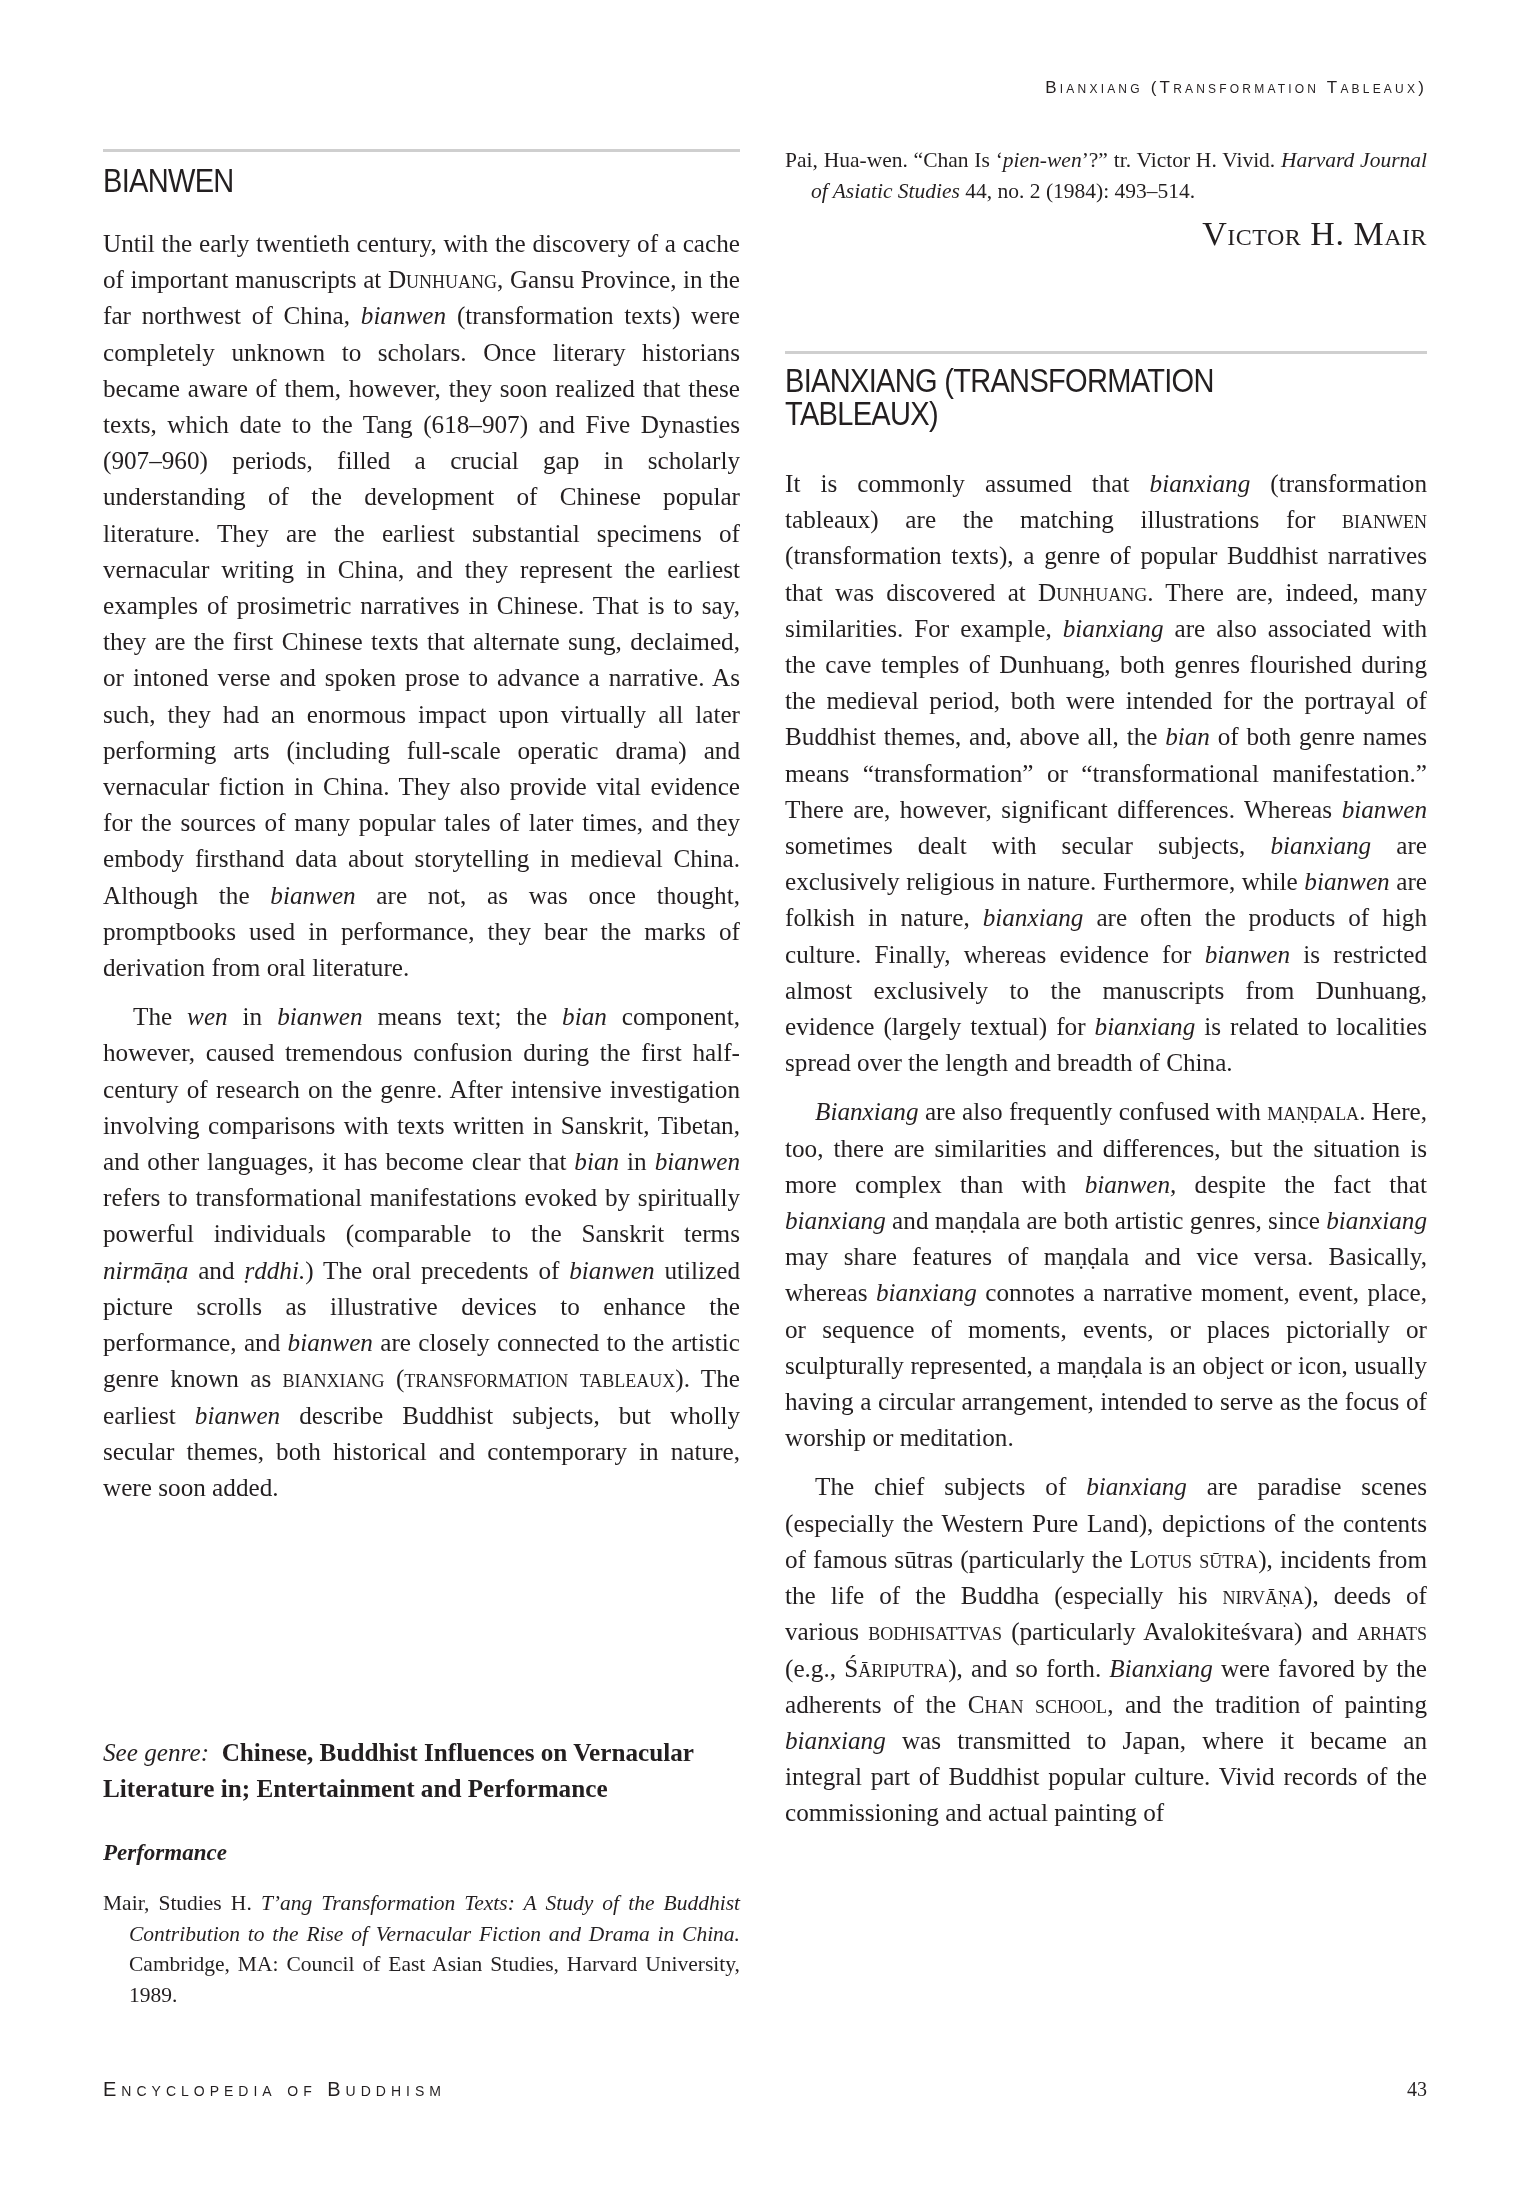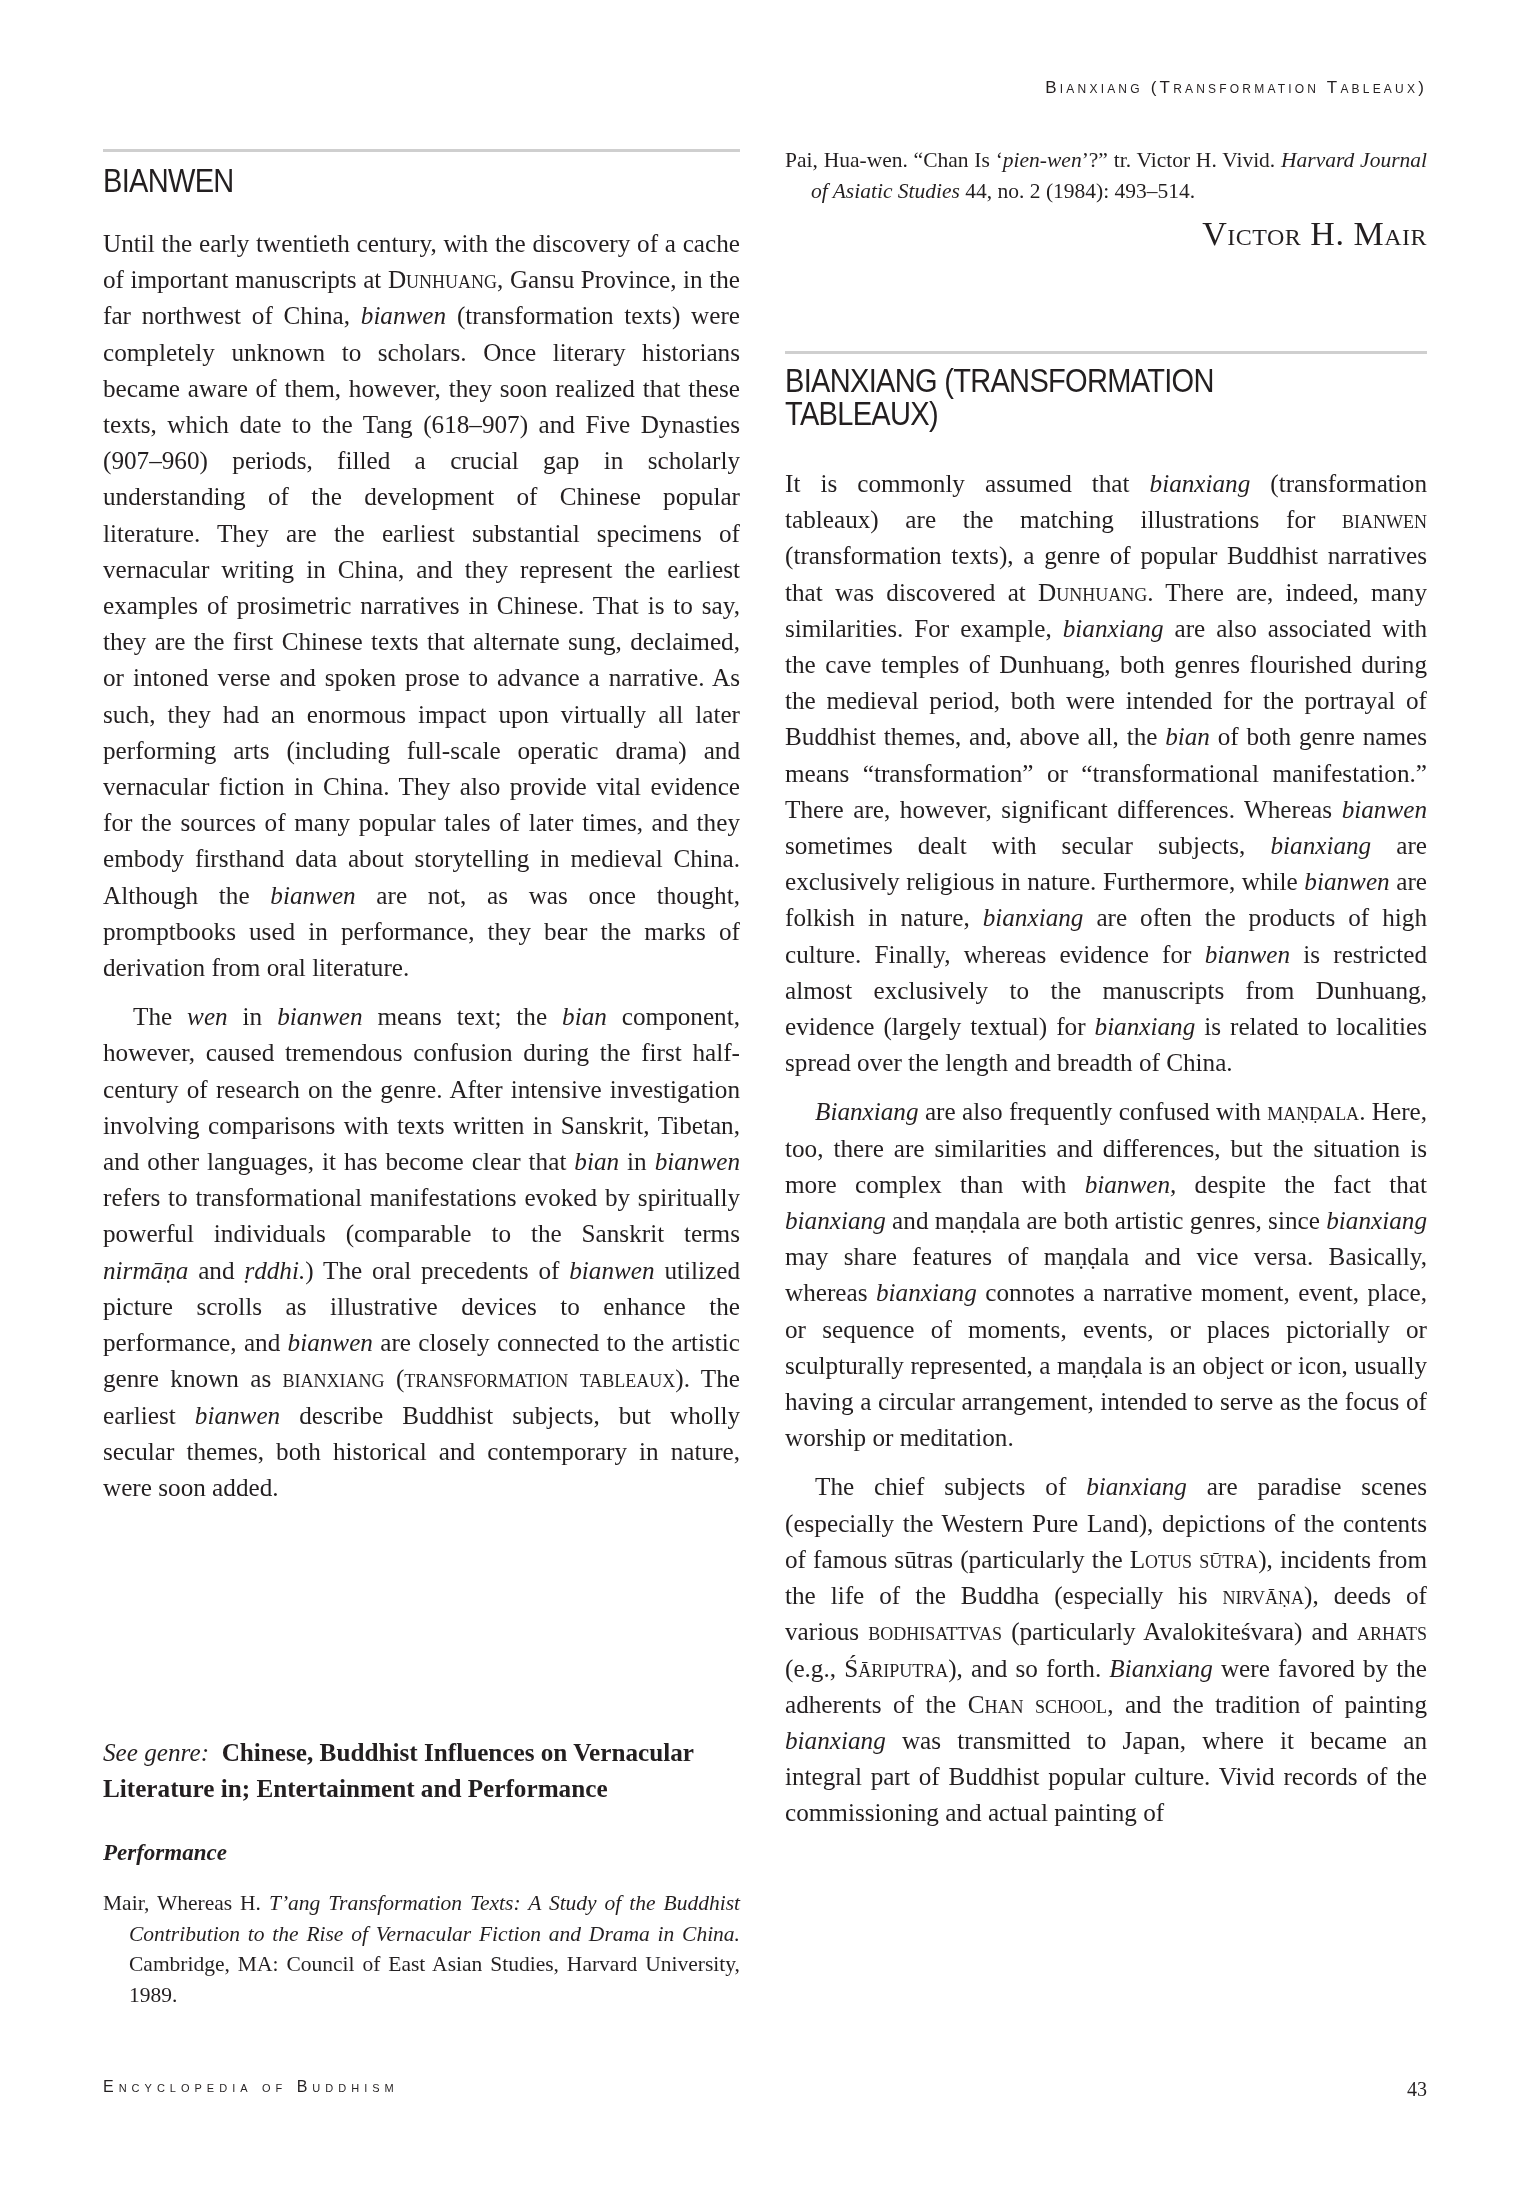--- a/index.html
+++ b/index.html
@@ -8,21 +8,21 @@
 
     .running-head {
       position: absolute; right: 95px; top: 78px;
       font-family: "Liberation Sans", "DejaVu Sans", sans-serif;
       font-size: 17px; letter-spacing: 3.2px; font-variant: small-caps;
       color: #231f20; white-space: nowrap;
     }
     .footer-left {
       position: absolute; left: 103px; top: 2078px;
       font-family: "Liberation Sans", "DejaVu Sans", sans-serif;
-      font-size: 16px; letter-spacing: 5px; font-variant: small-caps; white-space: nowrap;
+      font-size: 20px; letter-spacing: 5px; font-variant: small-caps; white-space: nowrap;
     }
     .footer-right {
       position: absolute; right: 95px; top: 2078px;
       font-family: "Liberation Serif", "DejaVu Serif", serif;
       font-size: 20px;
     }
 
     .col { position: absolute; top: 0; }
     .col-left { left: 103px; width: 637px; }
     .col-right { left: 785px; width: 642px; }
@@ -97,21 +97,21 @@
         <p><span>Until the early twentieth century, with the discovery of a cache of important manuscripts at </span><span class="sc">Dunhuang</span><span>, Gansu Province, in the far northwest of China, </span><i>bian­wen</i><span> (transformation texts) were completely un­known to scholars. Once literary historians became aware of them, however, they soon realized that these texts, which date to the Tang (618–907) and Five Dy­nasties (907–960) periods, filled a crucial gap in scholarly understanding of the development of Chi­nese popular literature. They are the earliest sub­stantial specimens of vernacular writing in China, and they represent the earliest examples of prosimetric narratives in Chinese. That is to say, they are the first Chinese texts that alternate sung, declaimed, or in­toned verse and spoken prose to advance a narrative. As such, they had an enormous impact upon virtu­ally all later performing arts (including full-scale op­eratic drama) and vernacular fiction in China. They also provide vital evidence for the sources of many popular tales of later times, and they embody first­hand data about storytelling in medieval China. Al­though the </span><i>bianwen</i><span> are not, as was once thought, promptbooks used in performance, they bear the marks of derivation from oral literature.</span></p>
         <p class="indent"><span>The </span><i>wen</i><span> in </span><i>bianwen</i><span> means text; the </span><i>bian</i><span> compo­nent, however, caused tremendous confusion during the first half-century of research on the genre. After intensive investigation involving comparisons with texts written in Sanskrit, Tibetan, and other lan­guages, it has become clear that </span><i>bian</i><span> in </span><i>bianwen</i><span> refers to transformational manifestations evoked by spiri­tually powerful individuals (comparable to the San­skrit terms </span><i>nirmāṇa</i><span> and </span><i>ṛddhi.</i><span>) The oral precedents of </span><i>bianwen</i><span> utilized picture scrolls as illustrative de­vices to enhance the performance, and </span><i>bianwen</i><span> are closely connected to the artistic genre known as </span><span class="sc">bianxiang (transformation tableaux)</span><span>. The earli­est </span><i>bianwen</i><span> describe Buddhist subjects, but wholly secular themes, both historical and contemporary in nature, were soon added.</span></p>
       </div>
 
     <div class="see-also">
       <span class="label">See genre:</span>&nbsp;
       <span class="links">Chinese, Buddhist Influences on Vernacular Literature in; Entertainment and Performance</span>
     </div>
 
     <div class="bib-heading">Performance</div>
-    <div class="bib-entry"><span>Mair, Whereas H. </span><i>T’ang Transformation Texts: A Study of the Bud­dhist Contribution to the Rise of Vernacular Fiction and Drama in China.</i><span> Cambridge, MA: Council of East Asian Studies, Harvard University, 1989.</span></div>
+    <div class="bib-entry"><span>Mair, Studies H. </span><i>T’ang Transformation Texts: A Study of the Bud­dhist Contribution to the Rise of Vernacular Fiction and Drama in China.</i><span> Cambridge, MA: Council of East Asian Studies, Harvard University, 1989.</span></div>
   </div>
 
   <div class="col col-right">
     <div class="bib-entry top"><span>Pai, Hua-wen. “Chan Is ‘</span><i>pien-wen</i><span>’?” tr. Victor H. Vivid. </span><i>Har­vard Journal of Asiatic Studies</i><span> 44, no. 2 (1984): 493–514.</span></div>
     <div class="author">Victor H. Mair</div>
 
     <div class="rule"></div>
     <h2 class="entry-title">
       <span>BIANXIANG (TRANSFORMATION</span><br>
       <span>TABLEAUX)</span>

